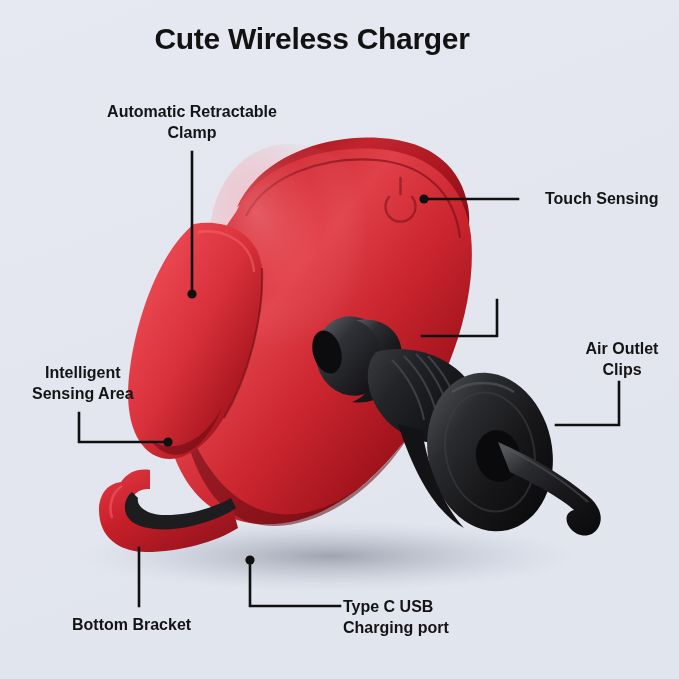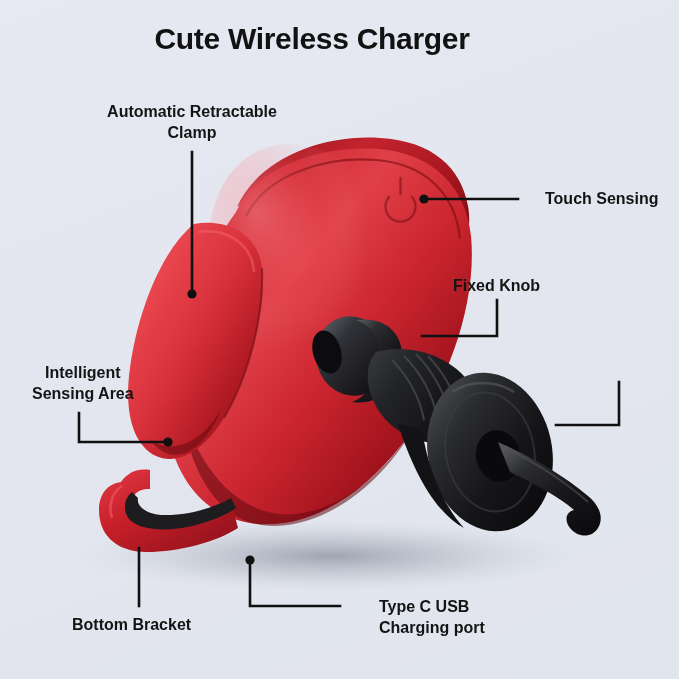--- a/index.html
+++ b/index.html
@@ -41,21 +41,21 @@
     color: #141414;
     line-height: 1.34;
     white-space: pre;
   }
   .lbl-clamp      { left: 94px;  top: 101px; text-align: center; width: 196px; }
   .lbl-touch      { left: 545px; top: 188px; }
   .lbl-knob       { left: 453px; top: 275px; }
   .lbl-air        { left: 572px; top: 338px; text-align: center; width: 100px; }
   .lbl-intel      { left: 32px;  top: 362px; text-align: center; }
   .lbl-bottom     { left: 72px;  top: 614px; }
-  .lbl-typec      { left: 343px; top: 596px; margin-left: 36px; }
+  .lbl-typec      { left: 343px; top: 596px; }
 
   
   #leaders {
     position: absolute;
     left: 0; top: 0;
     width: 679px; height: 679px;
     pointer-events: none;
   }
   
   #art {
@@ -290,20 +290,21 @@
       <circle cx="192" cy="294" r="4.6"></circle>
       <circle cx="424" cy="199" r="4.6"></circle>
       <circle cx="168" cy="442" r="4.6"></circle>
       <circle cx="250" cy="560" r="4.6"></circle>
     </g>
   </svg>
 
   <div class="label lbl-clamp">Automatic Retractable
 Clamp</div>
   <div class="label lbl-touch">Touch Sensing</div>
-  <div class="label lbl-knob">Fixed Knob</div>
+  <div class="label lbl-air">Air Outlet
+Clips</div>
   <div class="label lbl-intel">Intelligent
 Sensing Area</div>
   <div class="label lbl-bottom">Bottom Bracket</div>
   <div class="label lbl-typec">Type C USB
 Charging port</div>
 
 </div>
 
 </body></html>

